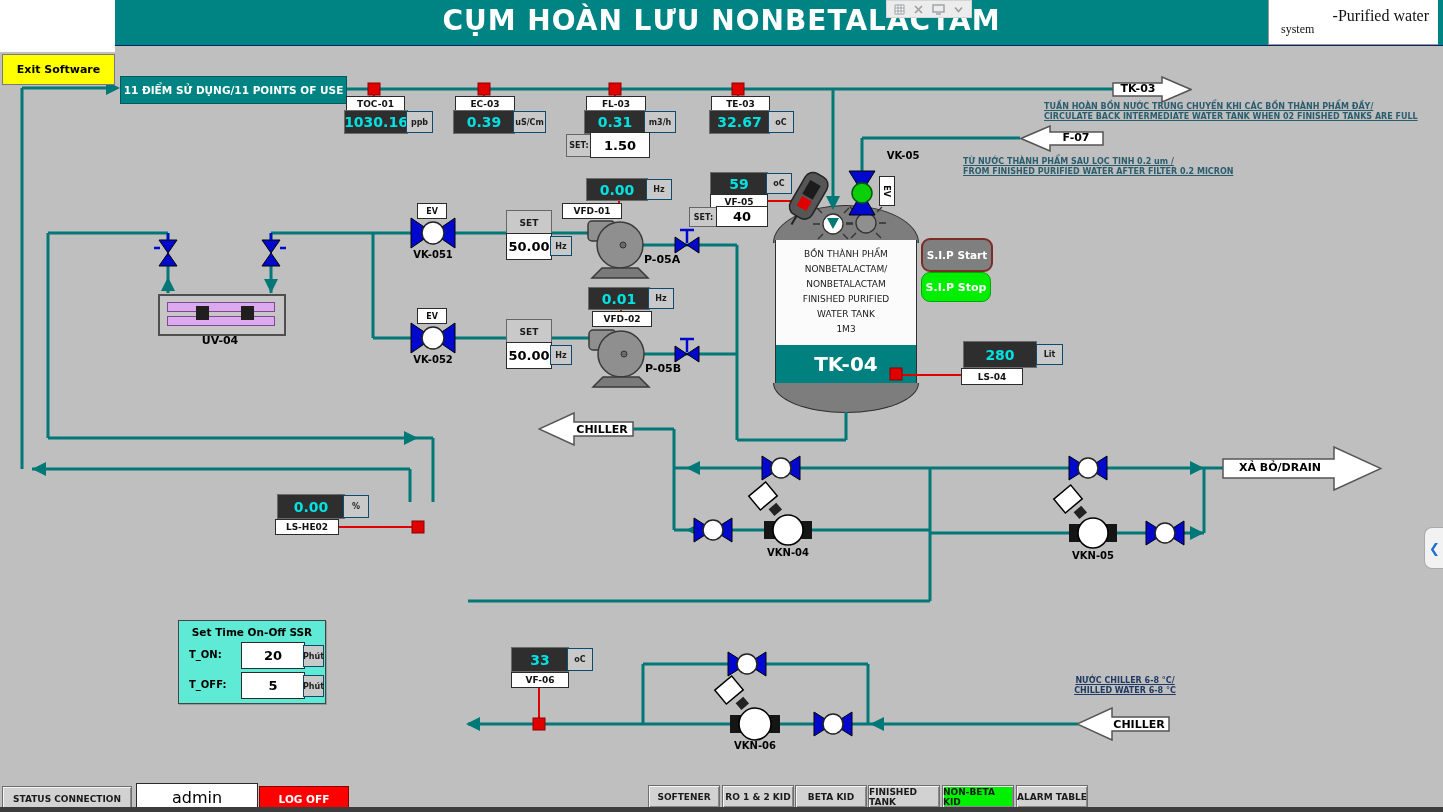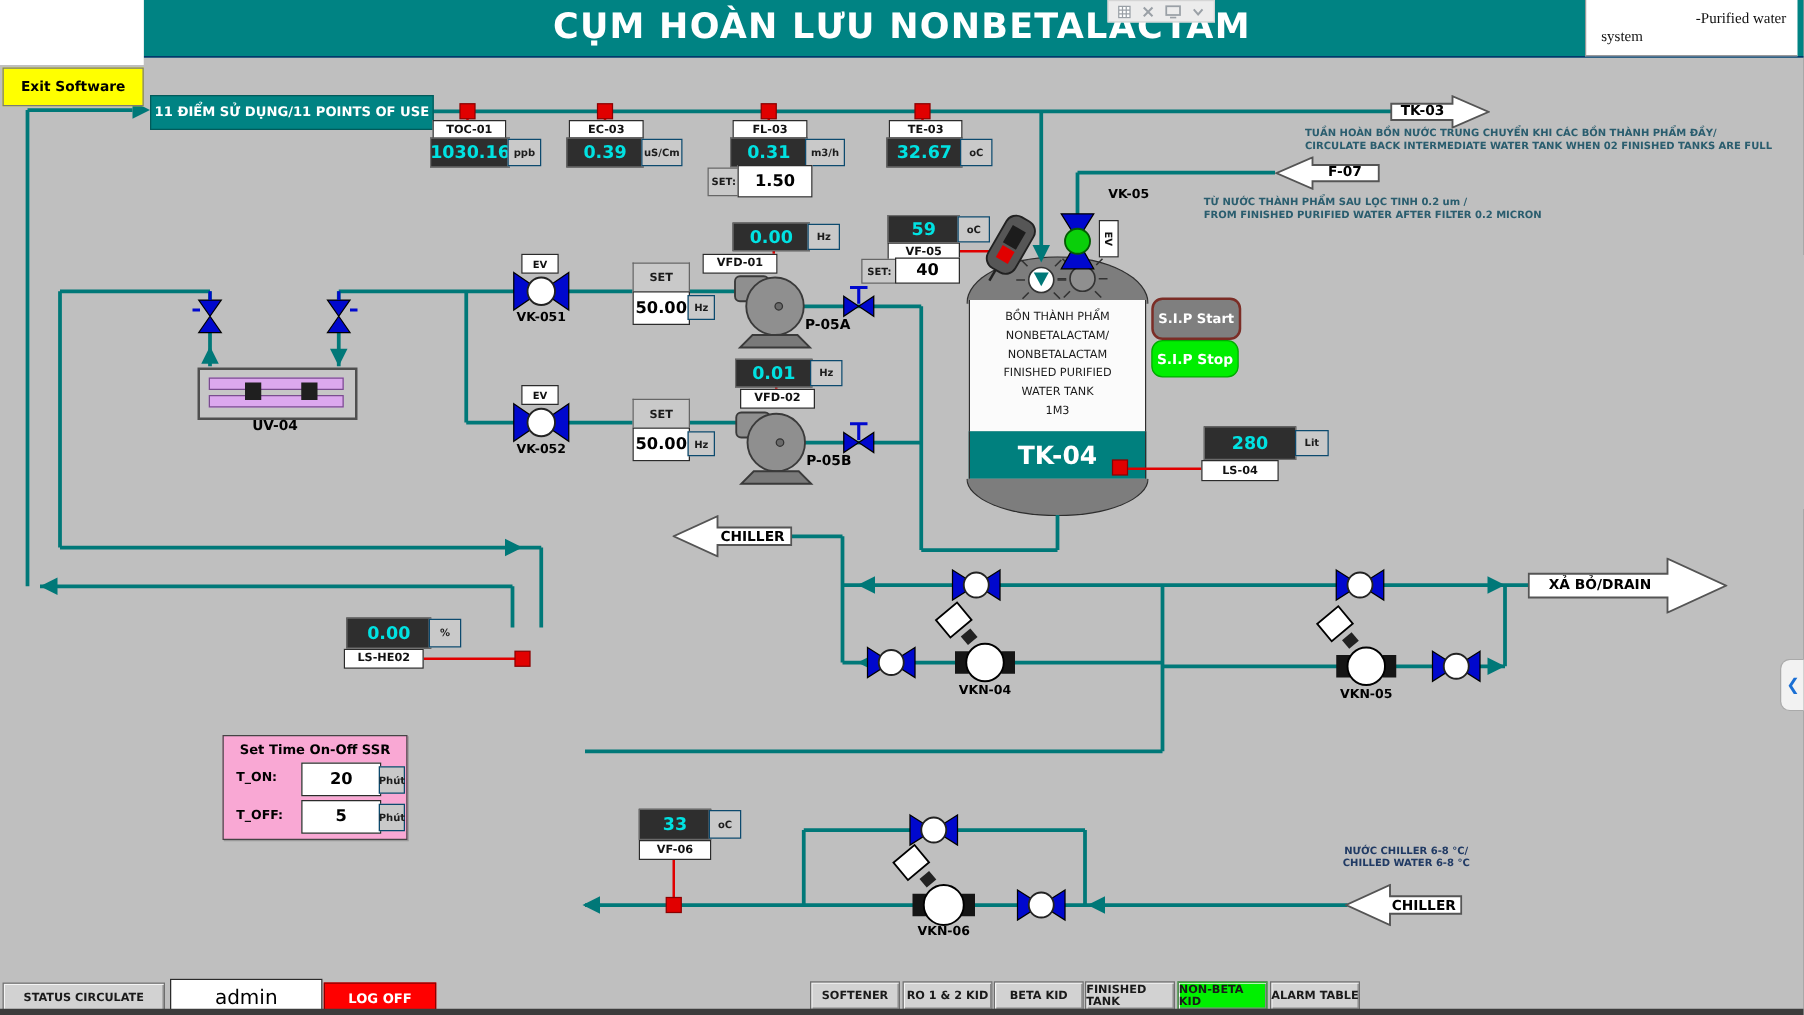--- a/index.html
+++ b/index.html
@@ -10,39 +10,39 @@
   .tag{background:#fff;border:1px solid #2b2b2b;font-weight:bold;font-size:9px;color:#111;
        display:flex;align-items:center;justify-content:center;}
   .disp{background:#2e2e2e;border:1px solid #6a6a6a;color:#00E2E2;font-weight:bold;font-size:14px;
         display:flex;align-items:center;justify-content:center;}
   .unit{background:#C9C9C9;border:1px solid #0c4a6e;font-weight:bold;font-size:8px;color:#1c1c1c;
         display:flex;align-items:center;justify-content:center;}
   .gbox{background:#C9C9C9;border:1px solid #666;font-weight:bold;font-size:9px;color:#1c1c1c;
         display:flex;align-items:center;justify-content:center;}
   .wbox{background:#fff;border:1px solid #2b2b2b;font-weight:bold;font-size:13px;color:#000;
         display:flex;align-items:center;justify-content:center;}
-  .note{font-size:8px;font-weight:bold;color:#2A5D6E;line-height:10px;white-space:nowrap;}
+  .note{font-size:8px;font-weight:bold;color:#2A5D6E;line-height:10px;white-space:nowrap;text-decoration:underline;}
   .btn3d{background:#D2D2D2;border:1px solid #6e6e6e;box-shadow:inset 1px 1px 0 #f4f4f4,inset -1px -1px 0 #8a8a8a;
          font-weight:bold;font-size:9px;color:#1a1a1a;display:flex;align-items:center;justify-content:center;}
   .arrowlbl{position:absolute;font-weight:bold;font-size:11px;color:#000;text-align:center;}
   .vessel{box-sizing:border-box;}
   svg{display:block;}
 </style>
 </head>
 <body>
 
 <div id="stage">
 
   <div class="abs" style="left:115px;top:0;width:1328px;height:45px;background:#008383;border-bottom:1px solid #026;"></div>
   <div class="abs" style="left:0;top:4px;width:1443px;text-align:center;color:#fff;font-weight:bold;font-size:28px;letter-spacing:1px;">CỤM HOÀN LƯU NONBETALACTAM</div>
 
   <div class="abs" style="left:0;top:0;width:115px;height:52px;background:#fff;"></div>
 
   <div class="abs" style="left:1268px;top:0;width:169px;height:44px;background:#fff;border-left:1px solid #9a9a9a;border-bottom:1px solid #9a9a9a;font-family:'Liberation Serif','DejaVu Serif',serif;">
-    <div class="abs" style="left:30px;top:7px;width:130px;text-align:right;font-size:12px;color:#111;">-Purified water</div>
+    <div class="abs" style="left:30px;top:7px;width:130px;text-align:right;font-size:16px;color:#111;">-Purified water</div>
     <div class="abs" style="left:12px;top:22px;width:60px;font-size:12px;color:#111;">system</div>
   </div>
 
   <div class="abs flex" style="left:886px;top:0;width:84px;height:16px;background:#ECECEC;gap:8px;border:1px solid #d5d5d5;">
     <span>
         <svg width="11" height="11">
           <path d="M1,1h9v9h-9z M1,4h9 M1,7h9 M4,1v9 M7,1v9" fill="#fff" stroke="#9aa0a6" stroke-width="1"></path>
         </svg>
       </span>
     <span>
@@ -309,21 +309,21 @@
   <div class="abs tag" style="left:961px;top:368px;width:60px;height:15px;">LS-04</div>
 
   <div class="abs disp" style="left:277px;top:494px;width:66px;height:23px;">0.00</div>
   <div class="abs unit" style="left:343px;top:495px;width:24px;height:21px;">%</div>
   <div class="abs tag" style="left:275px;top:519px;width:62px;height:14px;">LS-HE02</div>
 
   <div class="abs disp" style="left:511px;top:647px;width:56px;height:23px;">33</div>
   <div class="abs unit" style="left:567px;top:648px;width:24px;height:21px;">oC</div>
   <div class="abs tag" style="left:511px;top:672px;width:56px;height:14px;">VF-06</div>
 
-  <div class="abs" style="left:178px;top:588px;width:146px;height:82px;background:#f9a8d4;border:1px solid #444;box-shadow:1px 1px 0 #999;">
+  <div class="abs" style="left:178px;top:620px;width:146px;height:82px;background:#5eead4;border:1px solid #444;box-shadow:1px 1px 0 #999;">
     <div class="abs" style="left:0;top:5px;width:146px;text-align:center;font-weight:bold;font-size:10.5px;">Set Time On-Off SSR</div>
     <div class="abs" style="left:10px;top:28px;font-weight:bold;font-size:10px;">T_ON:</div>
     <div class="abs wbox" style="left:62px;top:21px;width:62px;height:25px;">20</div>
     <div class="abs unit" style="left:124px;top:24px;width:19px;height:20px;">Phút</div>
     <div class="abs" style="left:10px;top:58px;font-weight:bold;font-size:10px;">T_OFF:</div>
     <div class="abs wbox" style="left:62px;top:51px;width:62px;height:25px;">5</div>
     <div class="abs unit" style="left:124px;top:54px;width:19px;height:20px;">Phút</div>
   </div>
 
   <div class="abs" style="left:1112px;top:76px;width:80px;height:27px;">
@@ -368,21 +368,21 @@
   <div class="abs note" style="left:1060px;top:676px;width:130px;text-align:center;color:#203a64;">
     <div>NƯỚC CHILLER 6-8 °C/</div>
     <div>CHILLED WATER 6-8 °C</div>
   </div>
 
   <div class="abs flex" style="left:1424px;top:527px;width:19px;height:40px;background:#F2F2F2;border:1px solid #aaa;border-right:none;border-radius:8px 0 0 8px;color:#1a6fd4;font-weight:bold;font-size:13px;">
     <span>❮</span>
     </div>
 
   <div class="abs btn3d" style="left:2px;top:786px;width:128px;height:23px;">
-    <span>STATUS CIRCULATE</span>
+    <span>STATUS CONNECTION</span>
     </div>
   <div class="abs flex" style="left:136px;top:783px;width:120px;height:26px;background:#fff;border:1px solid #2b2b2b;font-size:16px;color:#000;">
     <span>admin</span>
     </div>
   <div class="abs flex" style="left:259px;top:786px;width:88px;height:23px;background:#FF0000;border:1px solid #8a0000;color:#fff;font-weight:bold;font-size:10.5px;">
     <span>LOG OFF</span>
     </div>
 
   <div class="abs btn3d" style="left:648px;top:785px;width:70px;height:21px;">
     <span>SOFTENER</span>

